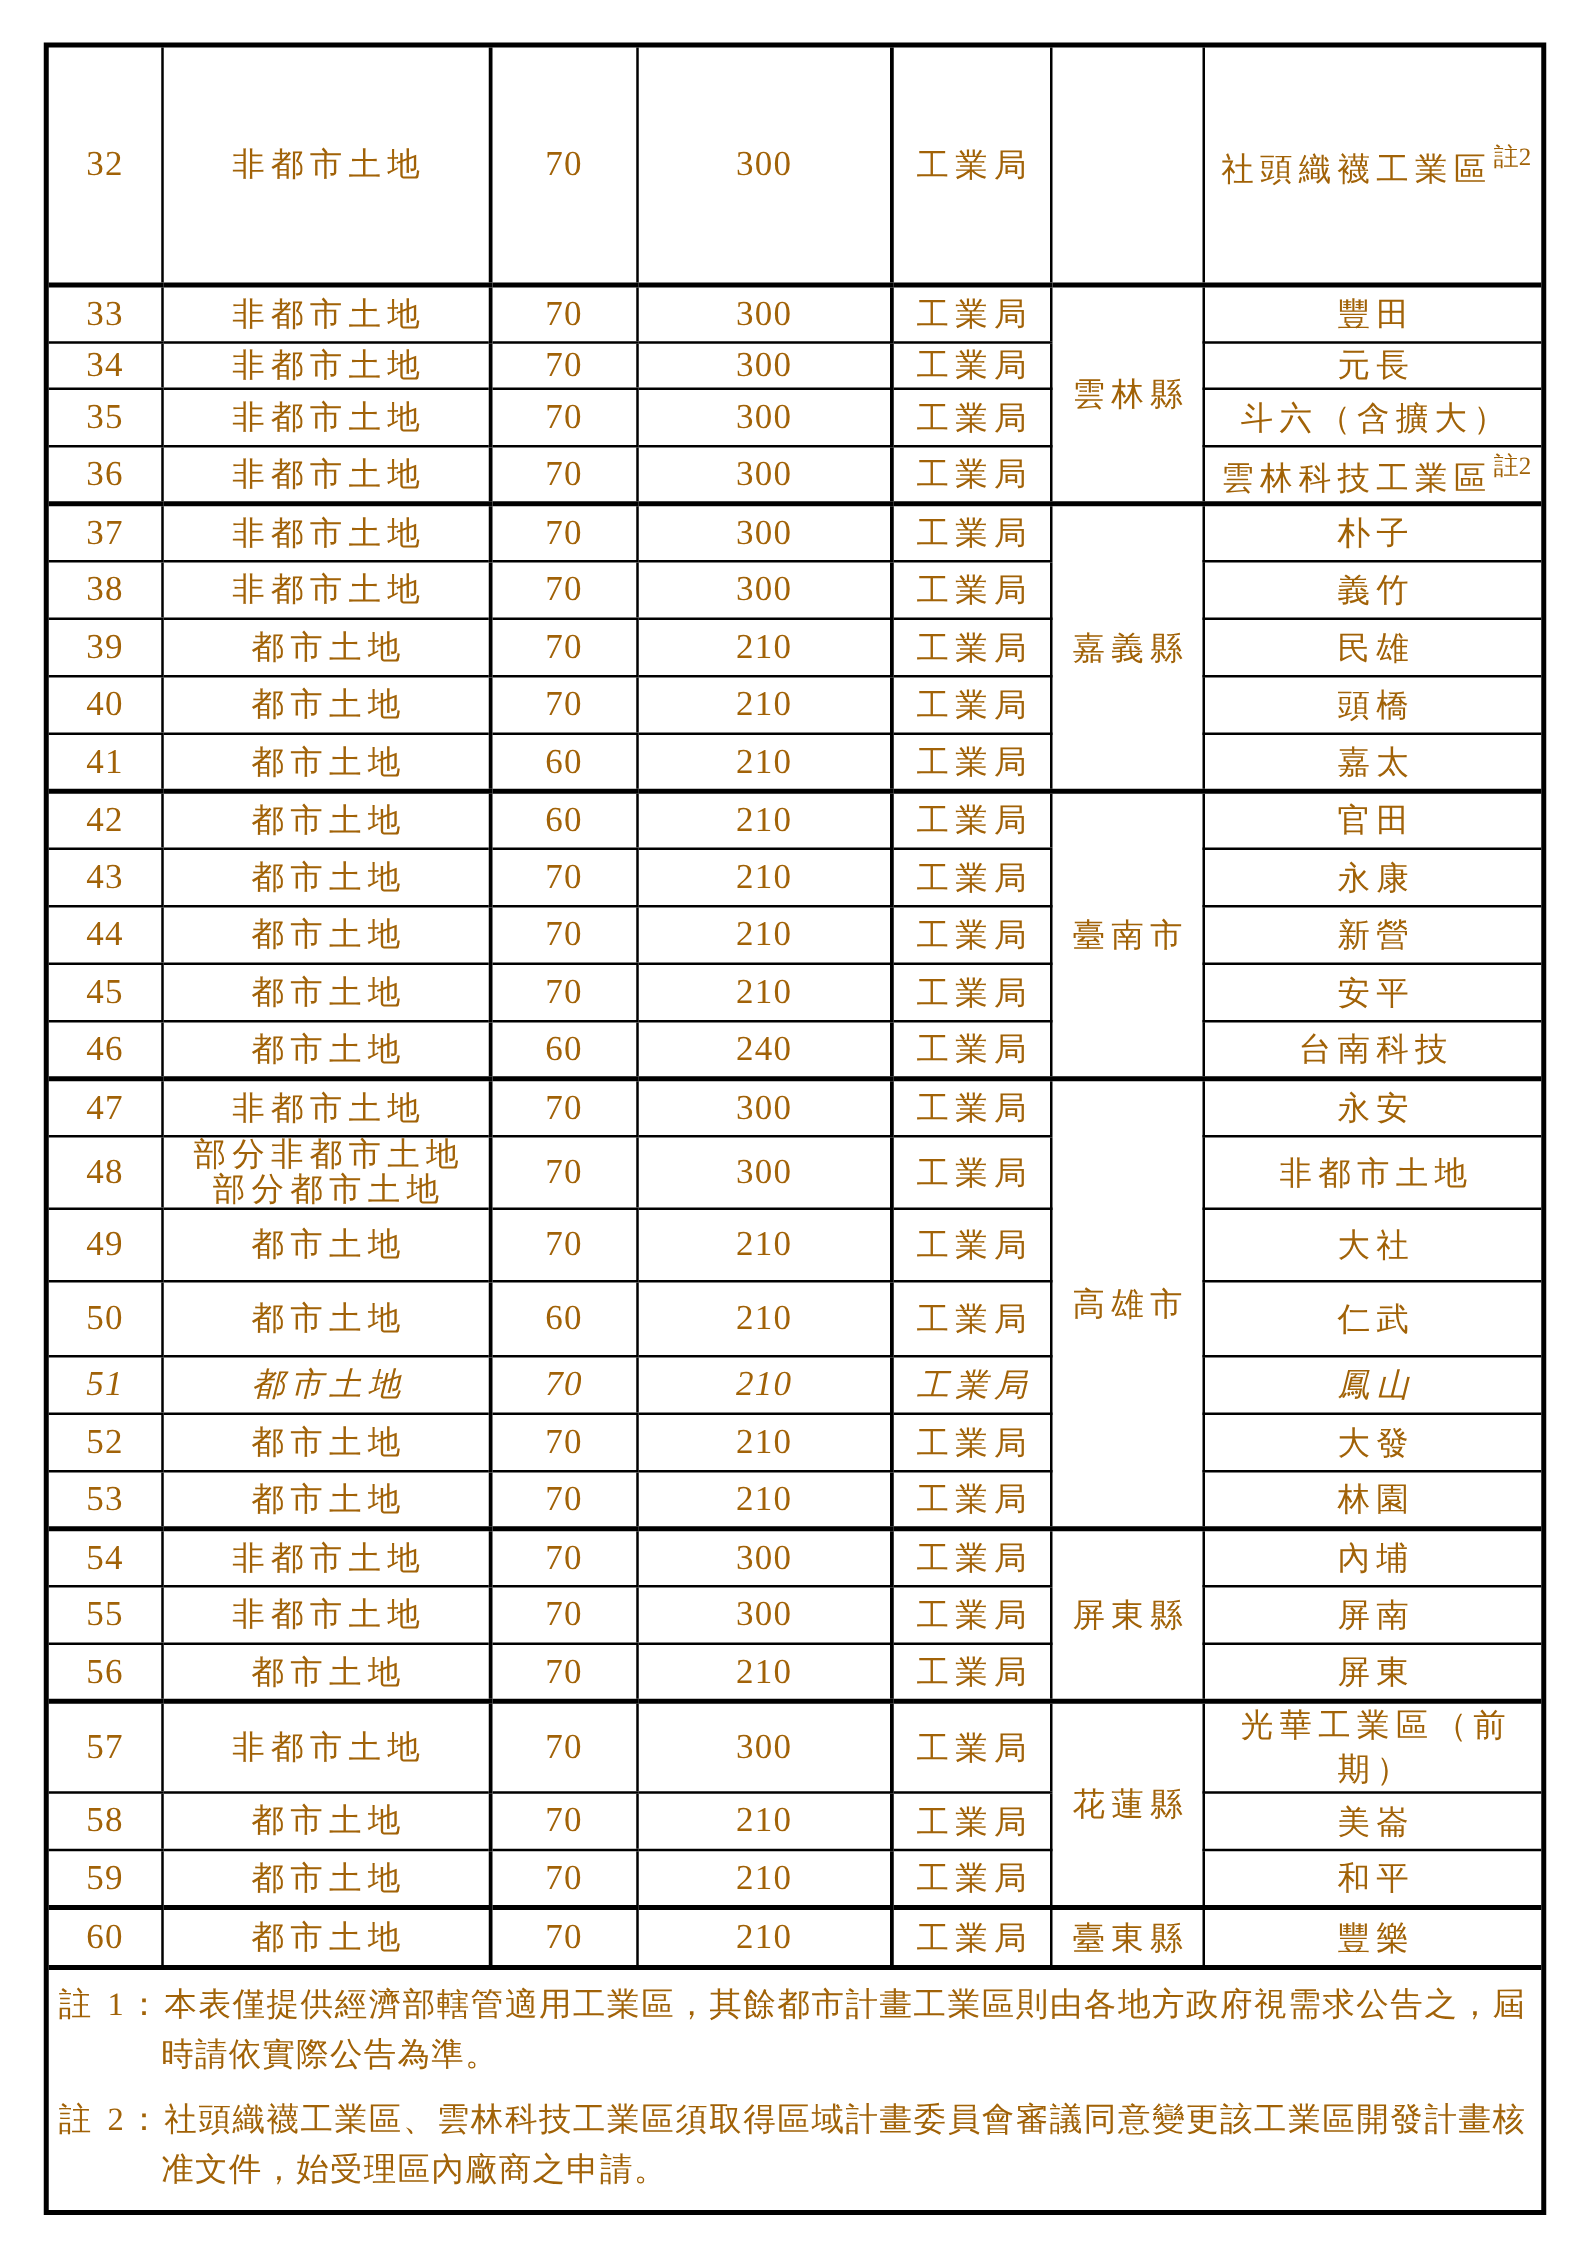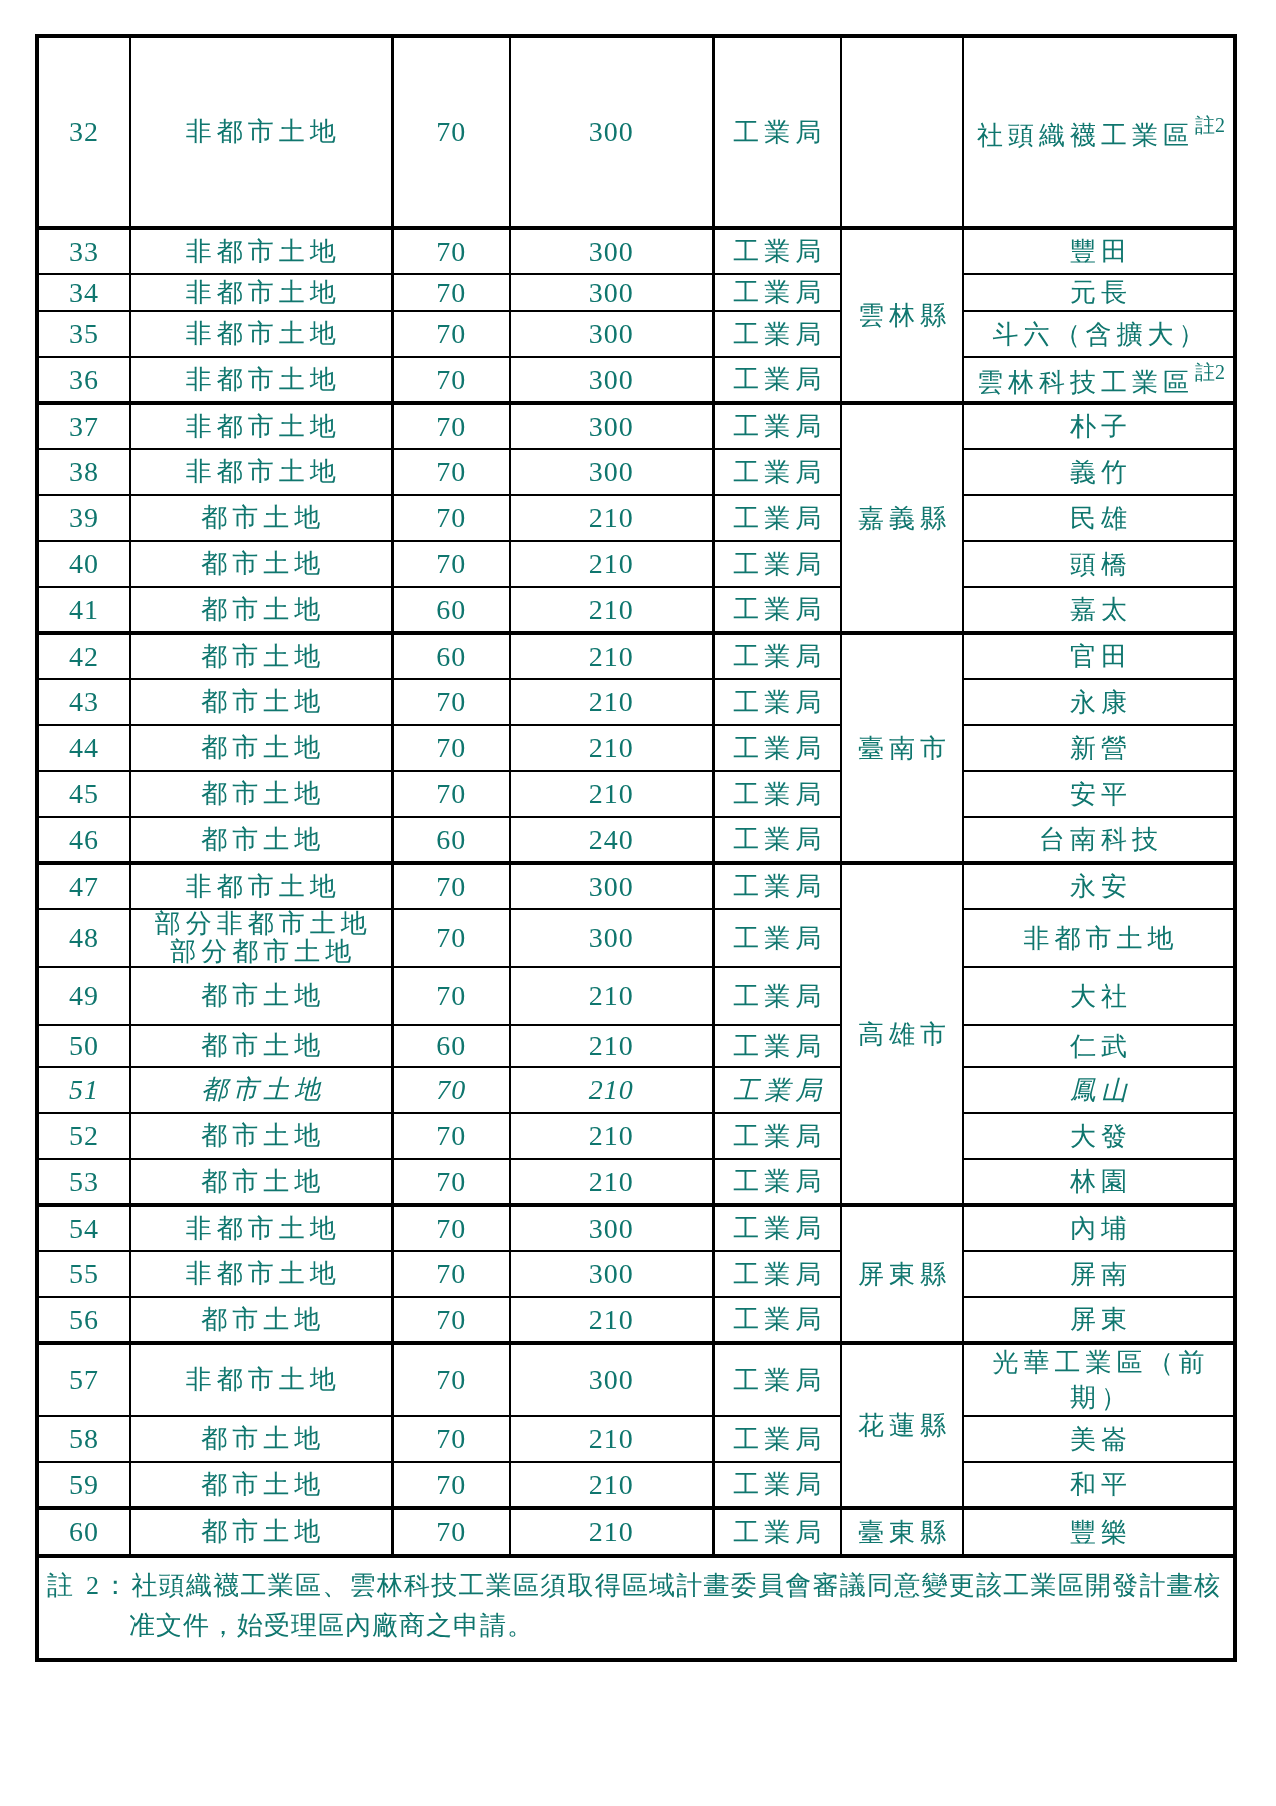--- a/index.html
+++ b/index.html
@@ -2,21 +2,21 @@
 <html><head>
 <meta charset="utf-8">
 <style>
   html,body{margin:0;padding:0;}
   body{background:#fff;}
   .page{
     position:relative;
     width:1276px;height:1806px;
     background:#ffffff;
     font-family:"Liberation Serif","DejaVu Serif",serif;
-    color:#0f766e;
+    color:#a16207;
   }
   .sheet{
     position:absolute;left:35px;top:34px;
     width:1202px;
     border:4px solid #000;
     box-sizing:border-box;
     background:#fff;
   }
   table.zone-table{
     border-collapse:collapse;
@@ -228,21 +228,21 @@
             <td class="c-name"><span>非都市土地</span></td>
           </tr>
           <tr style="height: 58px;">
             <td class="c-no">49</td>
             <td class="c-land">都市土地</td>
             <td class="c-v1">70</td>
             <td class="c-v2">210</td>
             <td class="c-ag">工業局</td>
             <td class="c-name"><span>大社</span></td>
           </tr>
-          <tr style="height: 42px;">
+          <tr style="height: 60px;">
             <td class="c-no">50</td>
             <td class="c-land">都市土地</td>
             <td class="c-v1">60</td>
             <td class="c-v2">210</td>
             <td class="c-ag">工業局</td>
             <td class="c-name"><span>仁武</span></td>
           </tr>
           <tr style="height: 46px; font-style: italic;">
             <td class="c-no">51</td>
             <td class="c-land">都市土地</td>
@@ -322,16 +322,17 @@
             <td class="c-land">都市土地</td>
             <td class="c-v1">70</td>
             <td class="c-v2">210</td>
             <td class="c-ag">工業局</td>
             <td class="c-county" rowspan="1">臺東縣</td>
             <td class="c-name"><span>豐樂</span></td>
           </tr>
         </tbody>
     </table>
     <div class="notes">
+      <div class="note"><span class="note-label">註 1：</span><span>本表僅提供經濟部轄管適用工業區，其餘都市計畫工業區則由各地方政府視需求公告之，屆時請依實際公告為準。</span></div>
       <div class="note"><span class="note-label">註 2：</span><span>社頭織襪工業區、雲林科技工業區須取得區域計畫委員會審議同意變更該工業區開發計畫核准文件，始受理區內廠商之申請。</span></div>
     </div>
   </div>
 </div>
 
 </body></html>

